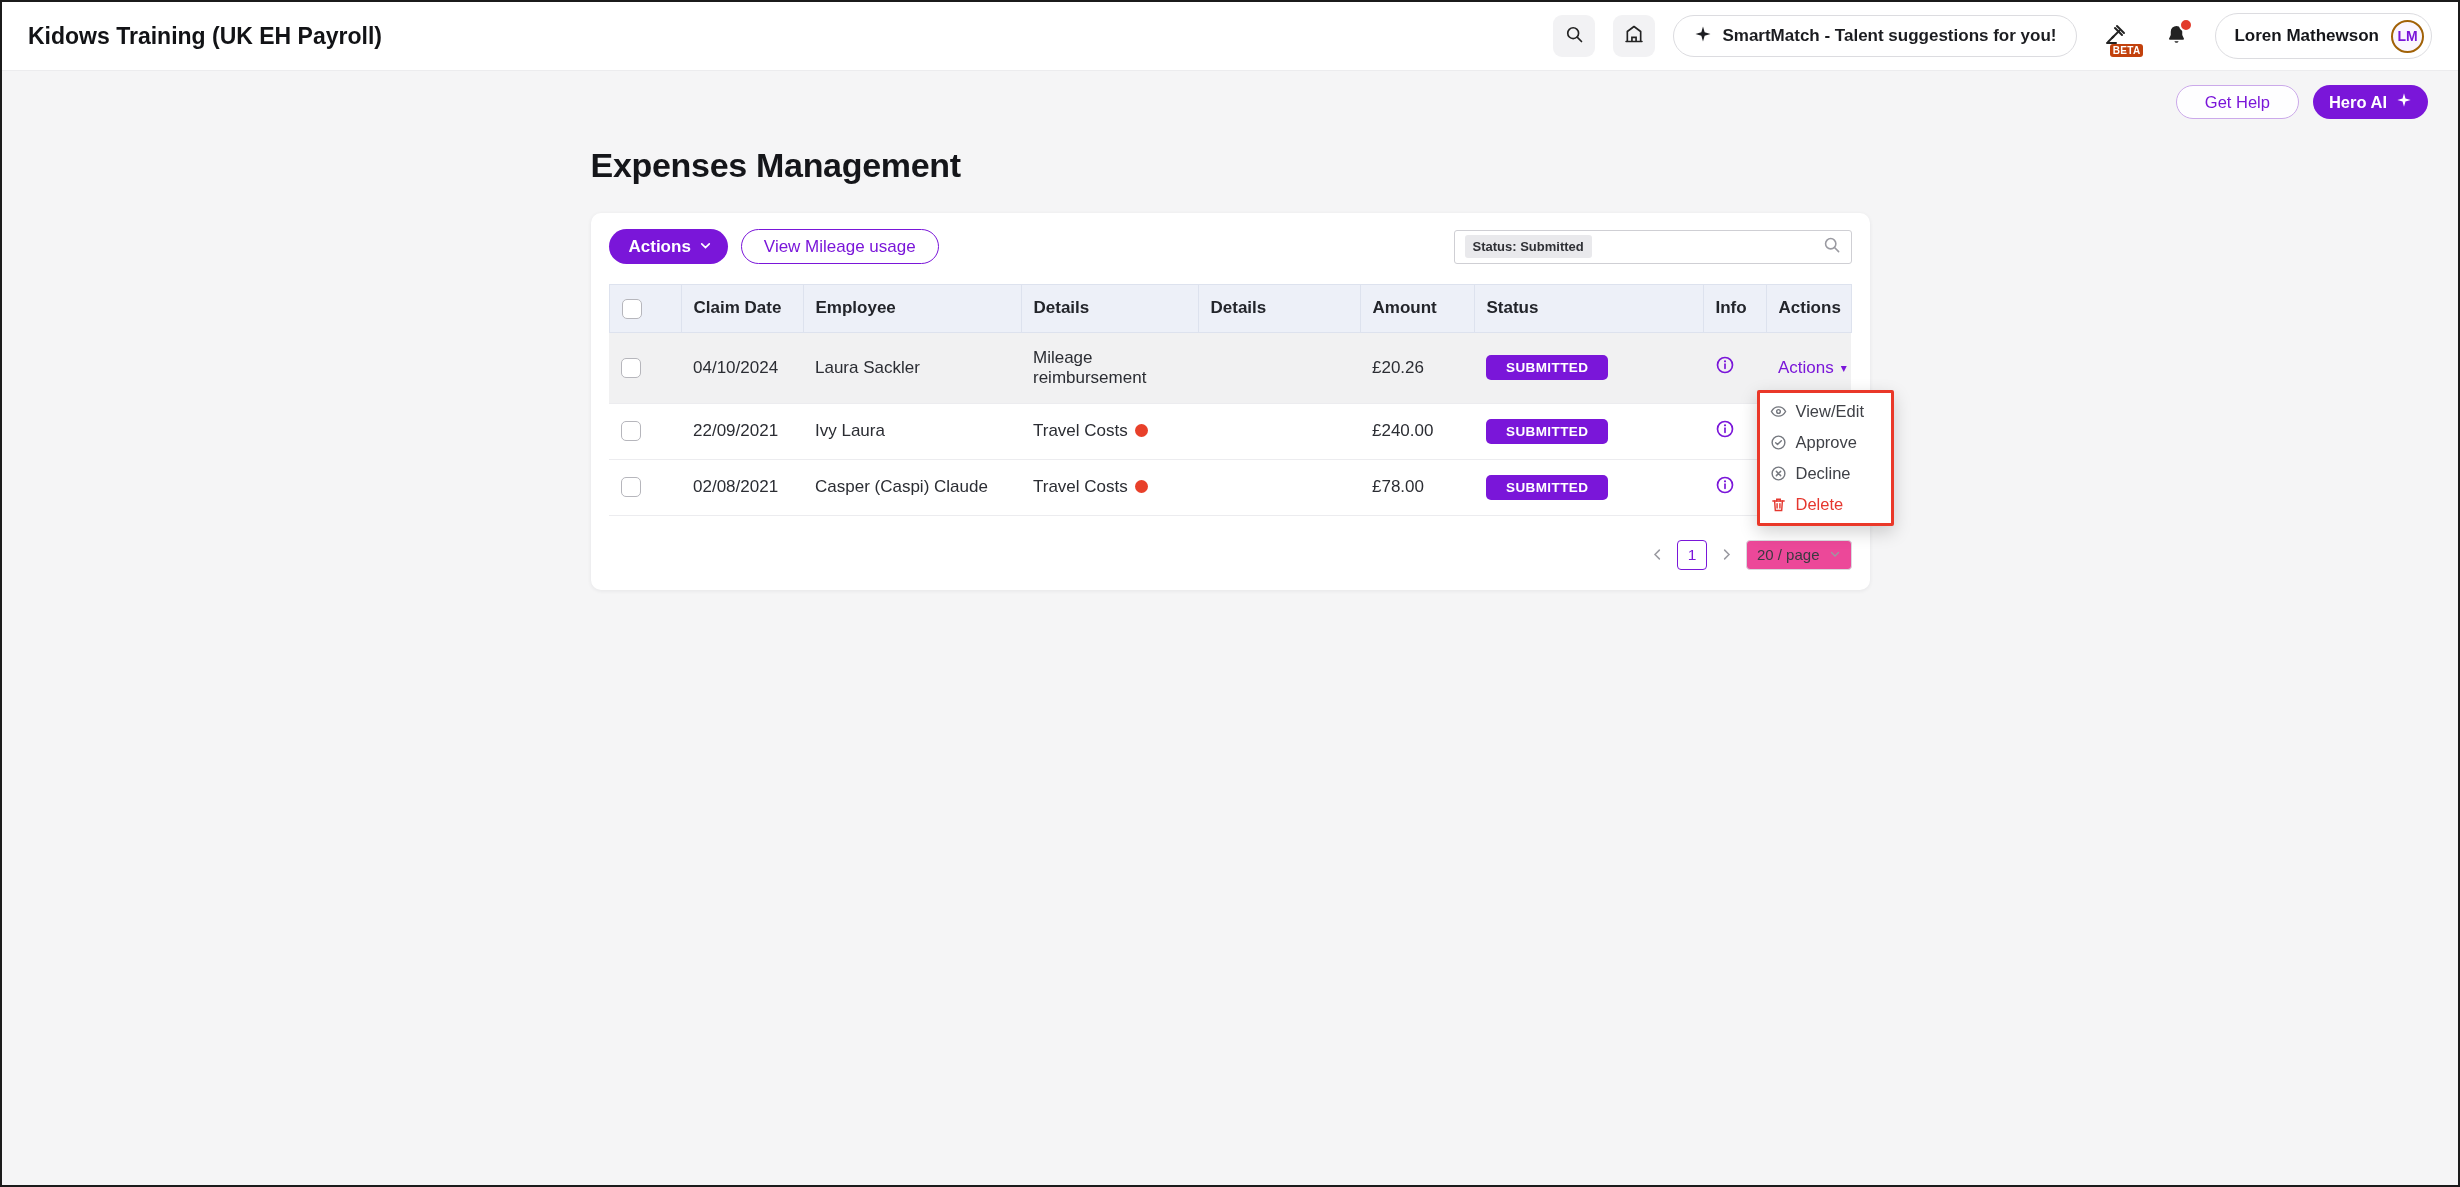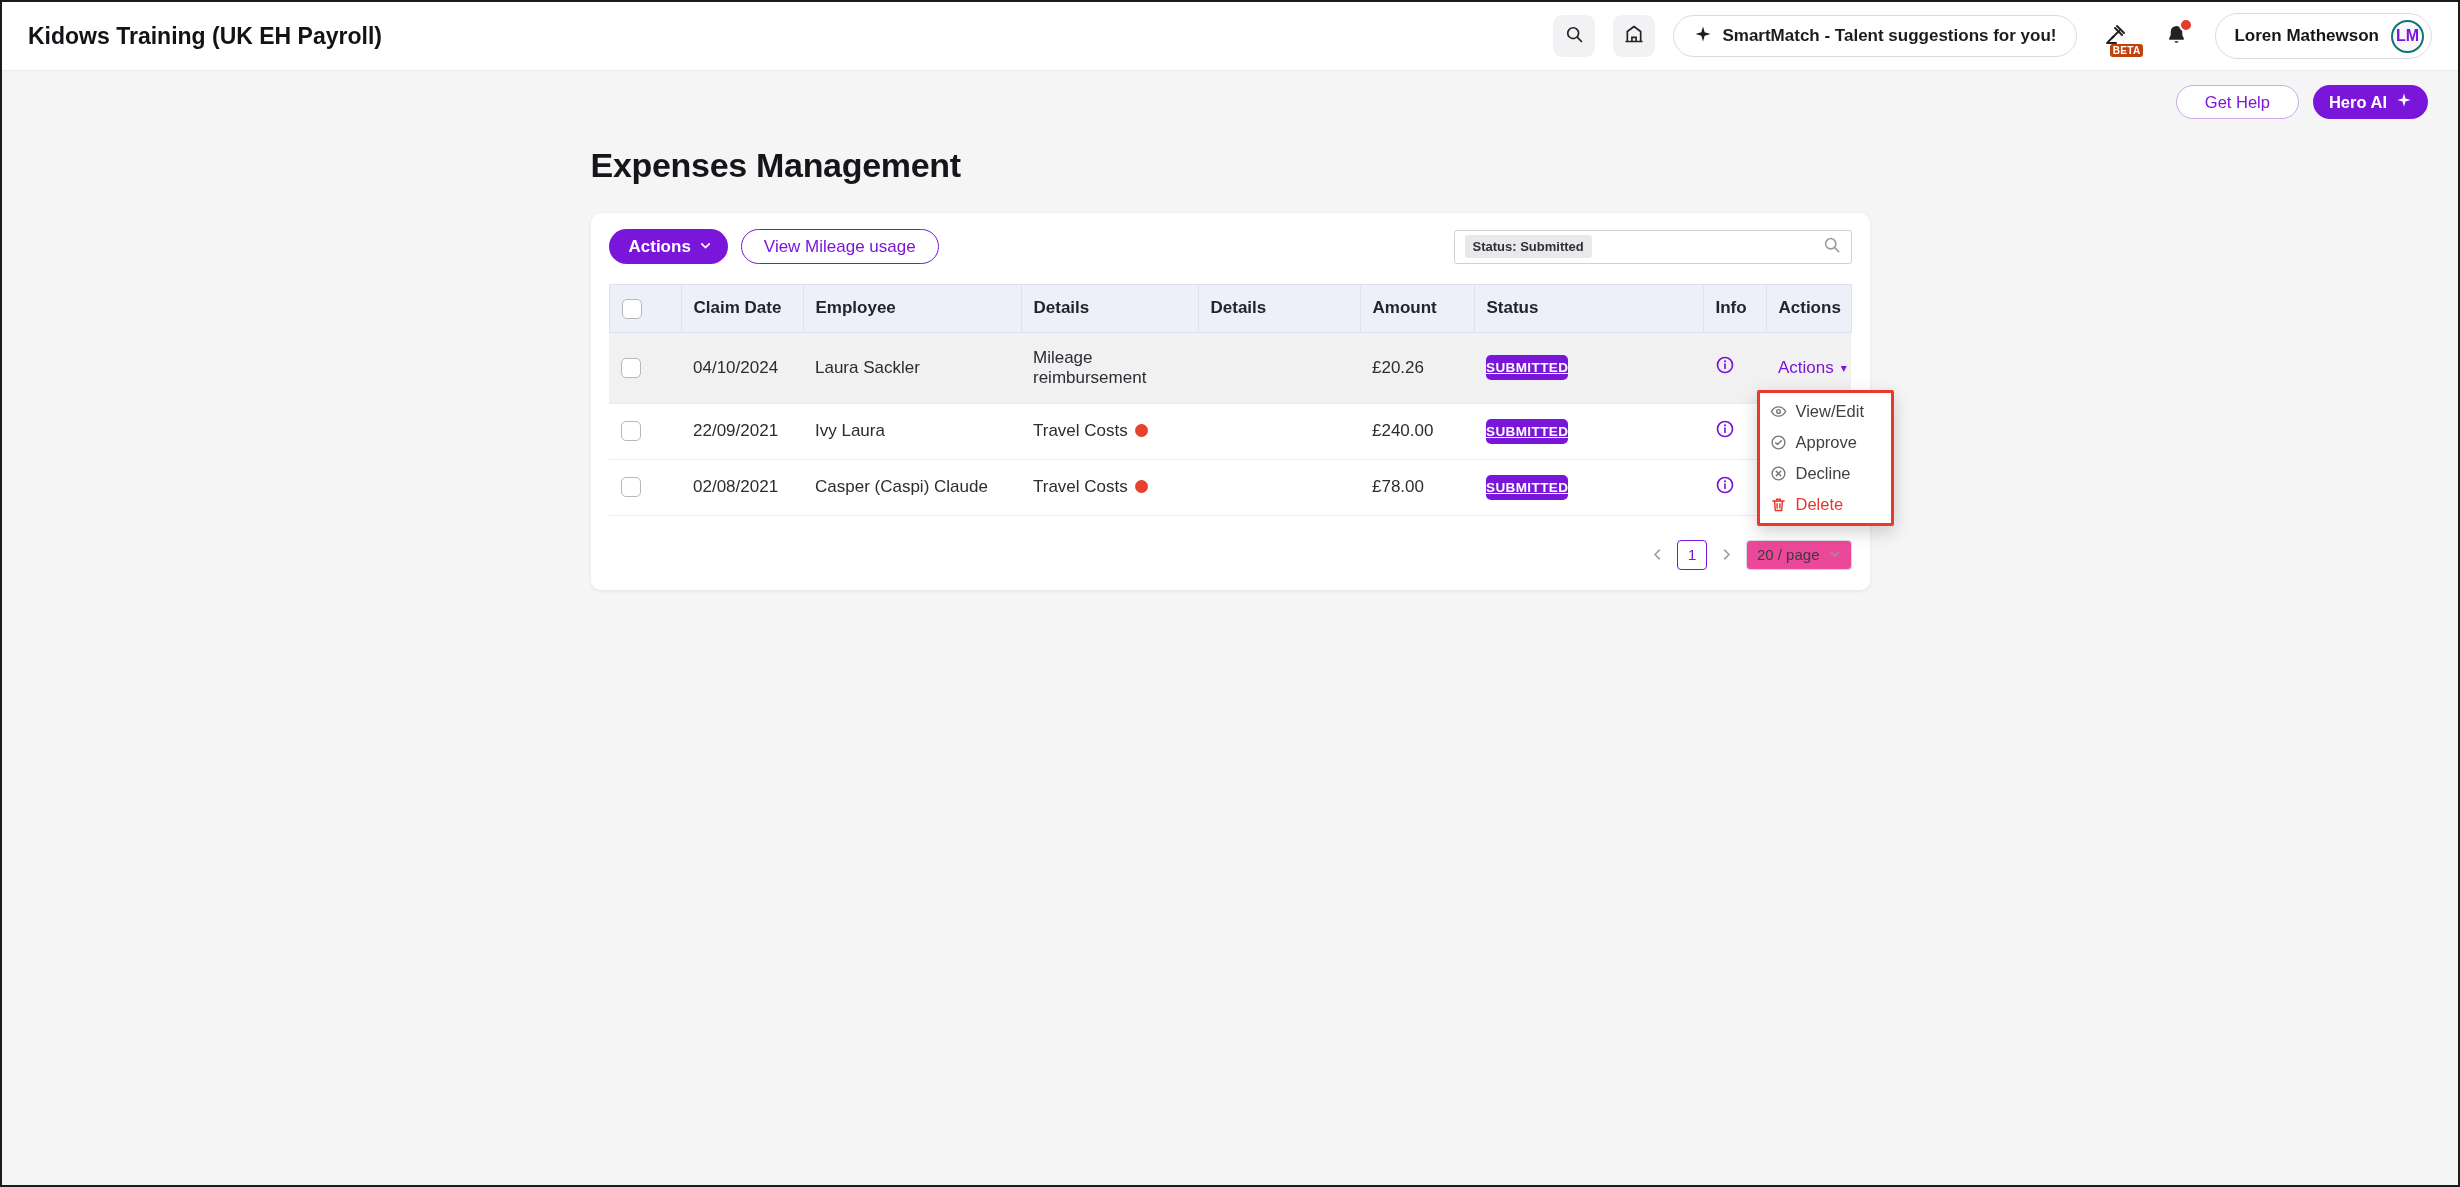--- a/index.html
+++ b/index.html
@@ -40,23 +40,23 @@
     position: absolute; top: 3px; right: 4px; width: 14px; height: 14px;
     background: #e23c2c; border-radius: 50%; border: 2px solid #fff;
   }
   .user-chip {
     height: 46px; border: 1px solid #dcdce0; border-radius: 24px; background:#fff;
     display: flex; align-items: center; gap: 12px; padding: 0 7px 0 18px; cursor: pointer;
   }
   .user-name { font-size: 17px; font-weight: 700; color: #15161a; }
   .avatar {
     width: 33px; height: 33px; border-radius: 50%;
-    border: 2px solid #0f766e; color: #7A16D9; background: #faf6ff;
+    border: 2px solid #a16207; color: #7A16D9; background: #faf6ff;
     display: flex; align-items: center; justify-content: center;
-    font-size: 16px; font-weight: 700;
+    font-size: 14px; font-weight: 700;
   }
 
   
   .help-row { display: flex; justify-content: flex-end; gap: 14px; margin: 14px 30px 0 0; }
   .get-help-btn {
     height: 34px; padding: 0 28px; border-radius: 17px;
     border: 1.5px solid #cba9ea; background: #fefeff; color: #7A16D9;
     font-size: 16.5px; display: flex; align-items: center; cursor: pointer;
     font-family: inherit;
   }
@@ -113,21 +113,21 @@
   }
   tr.highlight td { background: #f1f1f2; }
   .checkbox {
     display: inline-block; width: 20px; height: 20px;
     border: 1.6px solid #b6b6bc; border-radius: 5px; background: #fff; cursor: pointer;
     vertical-align: middle;
   }
   .badge {
     display: inline-block; background: #7A16D9; color: #fff;
     font-size: 13.5px; font-weight: 700; letter-spacing: .4px;
-    padding: 5px 0; border-radius: 5px; text-decoration: underline;
+    padding: 5px 20px; border-radius: 5px;
   }
   .dot {
     display: inline-block; width: 13px; height: 13px; border-radius: 50%;
     background: #e8402a; margin-left: 7px; vertical-align: -1px;
   }
   .info-btn { display: inline-flex; cursor: pointer; }
   .row-actions {
     color: #7A16D9; font-size: 17px; cursor: pointer;
     display: inline-flex; align-items: center; gap: 7px; white-space: nowrap;
   }

